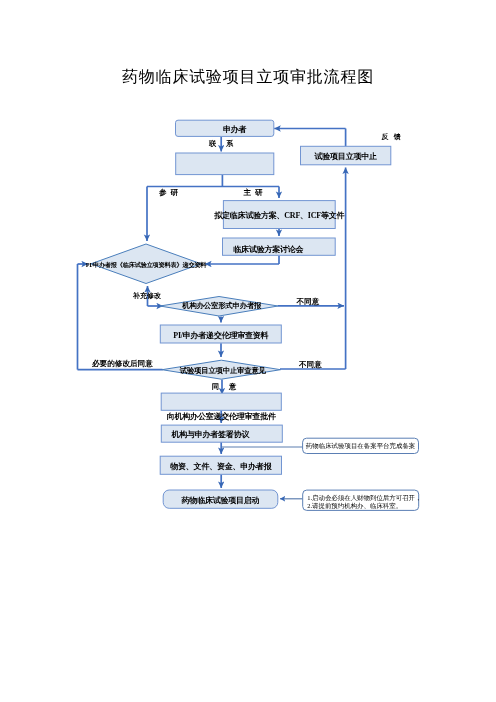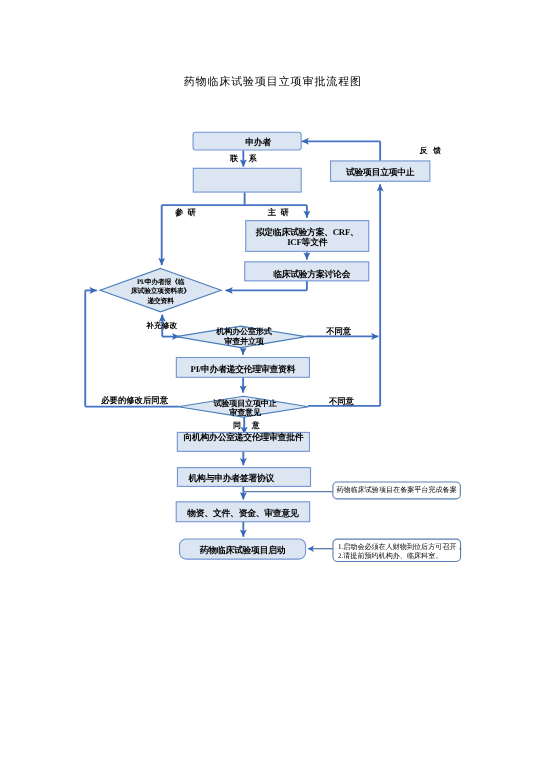--- a/index.html
+++ b/index.html
@@ -19,21 +19,21 @@
     height: 702px;
     background: #ffffff;
   }
   .title {
     position: absolute;
     left: 0;
     top: 66.5px;
     width: 496px;
     text-align: center;
     font-family: "Liberation Sans", sans-serif;
-    font-size: 10px;
+    font-size: 16px;
     color: #000000;
     letter-spacing: 0.8px;
   }
   svg.flow {
     position: absolute;
     left: 0;
     top: 0;
   }
   .lbl {
     position: absolute;
@@ -47,21 +47,21 @@
     align-items: center;
     justify-content: center;
     text-align: center;
     font-size: 8px;
     line-height: 9.5px;
     letter-spacing: -0.22px;
     padding-top: 3px;
     box-sizing: border-box;
   }
   .ml {
-    flex-direction: column;
+    flex-direction: row;
   }
   .co {
     display: flex;
     align-items: center;
     justify-content: center;
     text-align: center;
     font-size: 6.45px;
     line-height: 7.5px;
     font-weight: normal;
   }
@@ -156,43 +156,43 @@
     </g>
   </svg>
 
   <div class="lbl nd" style="left:175.5px;top:120.2px;width:98.3px;height:16.2px;padding-left:20px;">申办者</div>
   <div class="lbl nd" style="left:300.5px;top:146.3px;width:90.3px;height:18.5px;">试验项目立项中止</div>
 
   <div class="lbl nd ml" style="left:223.4px;top:200.6px;width:111.8px;height:27.9px;">
     <span>拟定临床试验方案、CRF、</span>
     <span>ICF等文件</span>
   </div>
-  <div class="lbl nd" style="left:227px;top:238.0px;width:112.7px;height:20px;">临床试验方案讨论会</div>
+  <div class="lbl nd" style="left:212px;top:238.0px;width:112.7px;height:20px;">临床试验方案讨论会</div>
 
   <div class="lbl nd ml" style="left:91px;top:244px;width:110px;height:39.5px;font-size:6.2px;line-height:8.5px;">
     <span>PI/申办者报《临</span>
     <span>床试验立项资料表》</span>
     <span>递交资料</span>
   </div>
 
   <div class="lbl nd ml" style="left:162.8px;top:295.5px;width:118px;height:19.5px;font-size:7.4px;line-height:8.6px;">
     <span>机构办公室形式</span>
-    <span>审查并立项</span>
+    <span>申办者报</span>
   </div>
 
   <div class="lbl nd" style="left:160.3px;top:325.0px;width:121px;height:18px;">PI/申办者递交伦理审查资料</div>
 
   <div class="lbl nd ml" style="left:163.5px;top:360.1px;width:118.5px;height:19px;font-size:7.4px;line-height:8.6px;">
     <span>试验项目立项中止</span>
     <span>审查意见</span>
   </div>
 
-  <div class="lbl nd" style="left:161.2px;top:388px;width:120.1px;height:17.2px;">向机构办公室递交伦理审查批件</div>
+  <div class="lbl nd" style="left:161.2px;top:407px;width:120.1px;height:17.2px;">向机构办公室递交伦理审查批件</div>
   <div class="lbl nd" style="left:161.3px;top:425.1px;width:98px;height:17.1px;">机构与申办者签署协议</div>
-  <div class="lbl nd" style="left:160.2px;top:456.2px;width:121.3px;height:18.1px;">物资、文件、资金、审查意见</div>
+  <div class="lbl nd" style="left:160.2px;top:456.2px;width:121.3px;height:18.1px;">物资、文件、资金、申办者报</div>
   <div class="lbl nd" style="left:163.2px;top:490px;width:114.6px;height:18.3px;">药物临床试验项目启动</div>
 
   <div class="lbl co" style="left:302.6px;top:438.2px;width:115.9px;height:15.3px;">药物临床试验项目在备案平台完成备案</div>
   <div class="lbl co cl" style="left:307.2px;top:491.6px;width:113px;height:20.3px;">
     <span>1.启动会必须在人财物到位后方可召开，</span>
     <span>2.请提前预约机构办、临床科室。</span>
   </div>
 
   <div class="lbl ed" style="left:209px;top:139px;letter-spacing:4px;font-size:7.3px;">联 系</div>
   <div class="lbl ed" style="left:337.5px;top:132.5px;font-size:7px;letter-spacing:1.8px;padding-left:44px;">反 馈</div>

